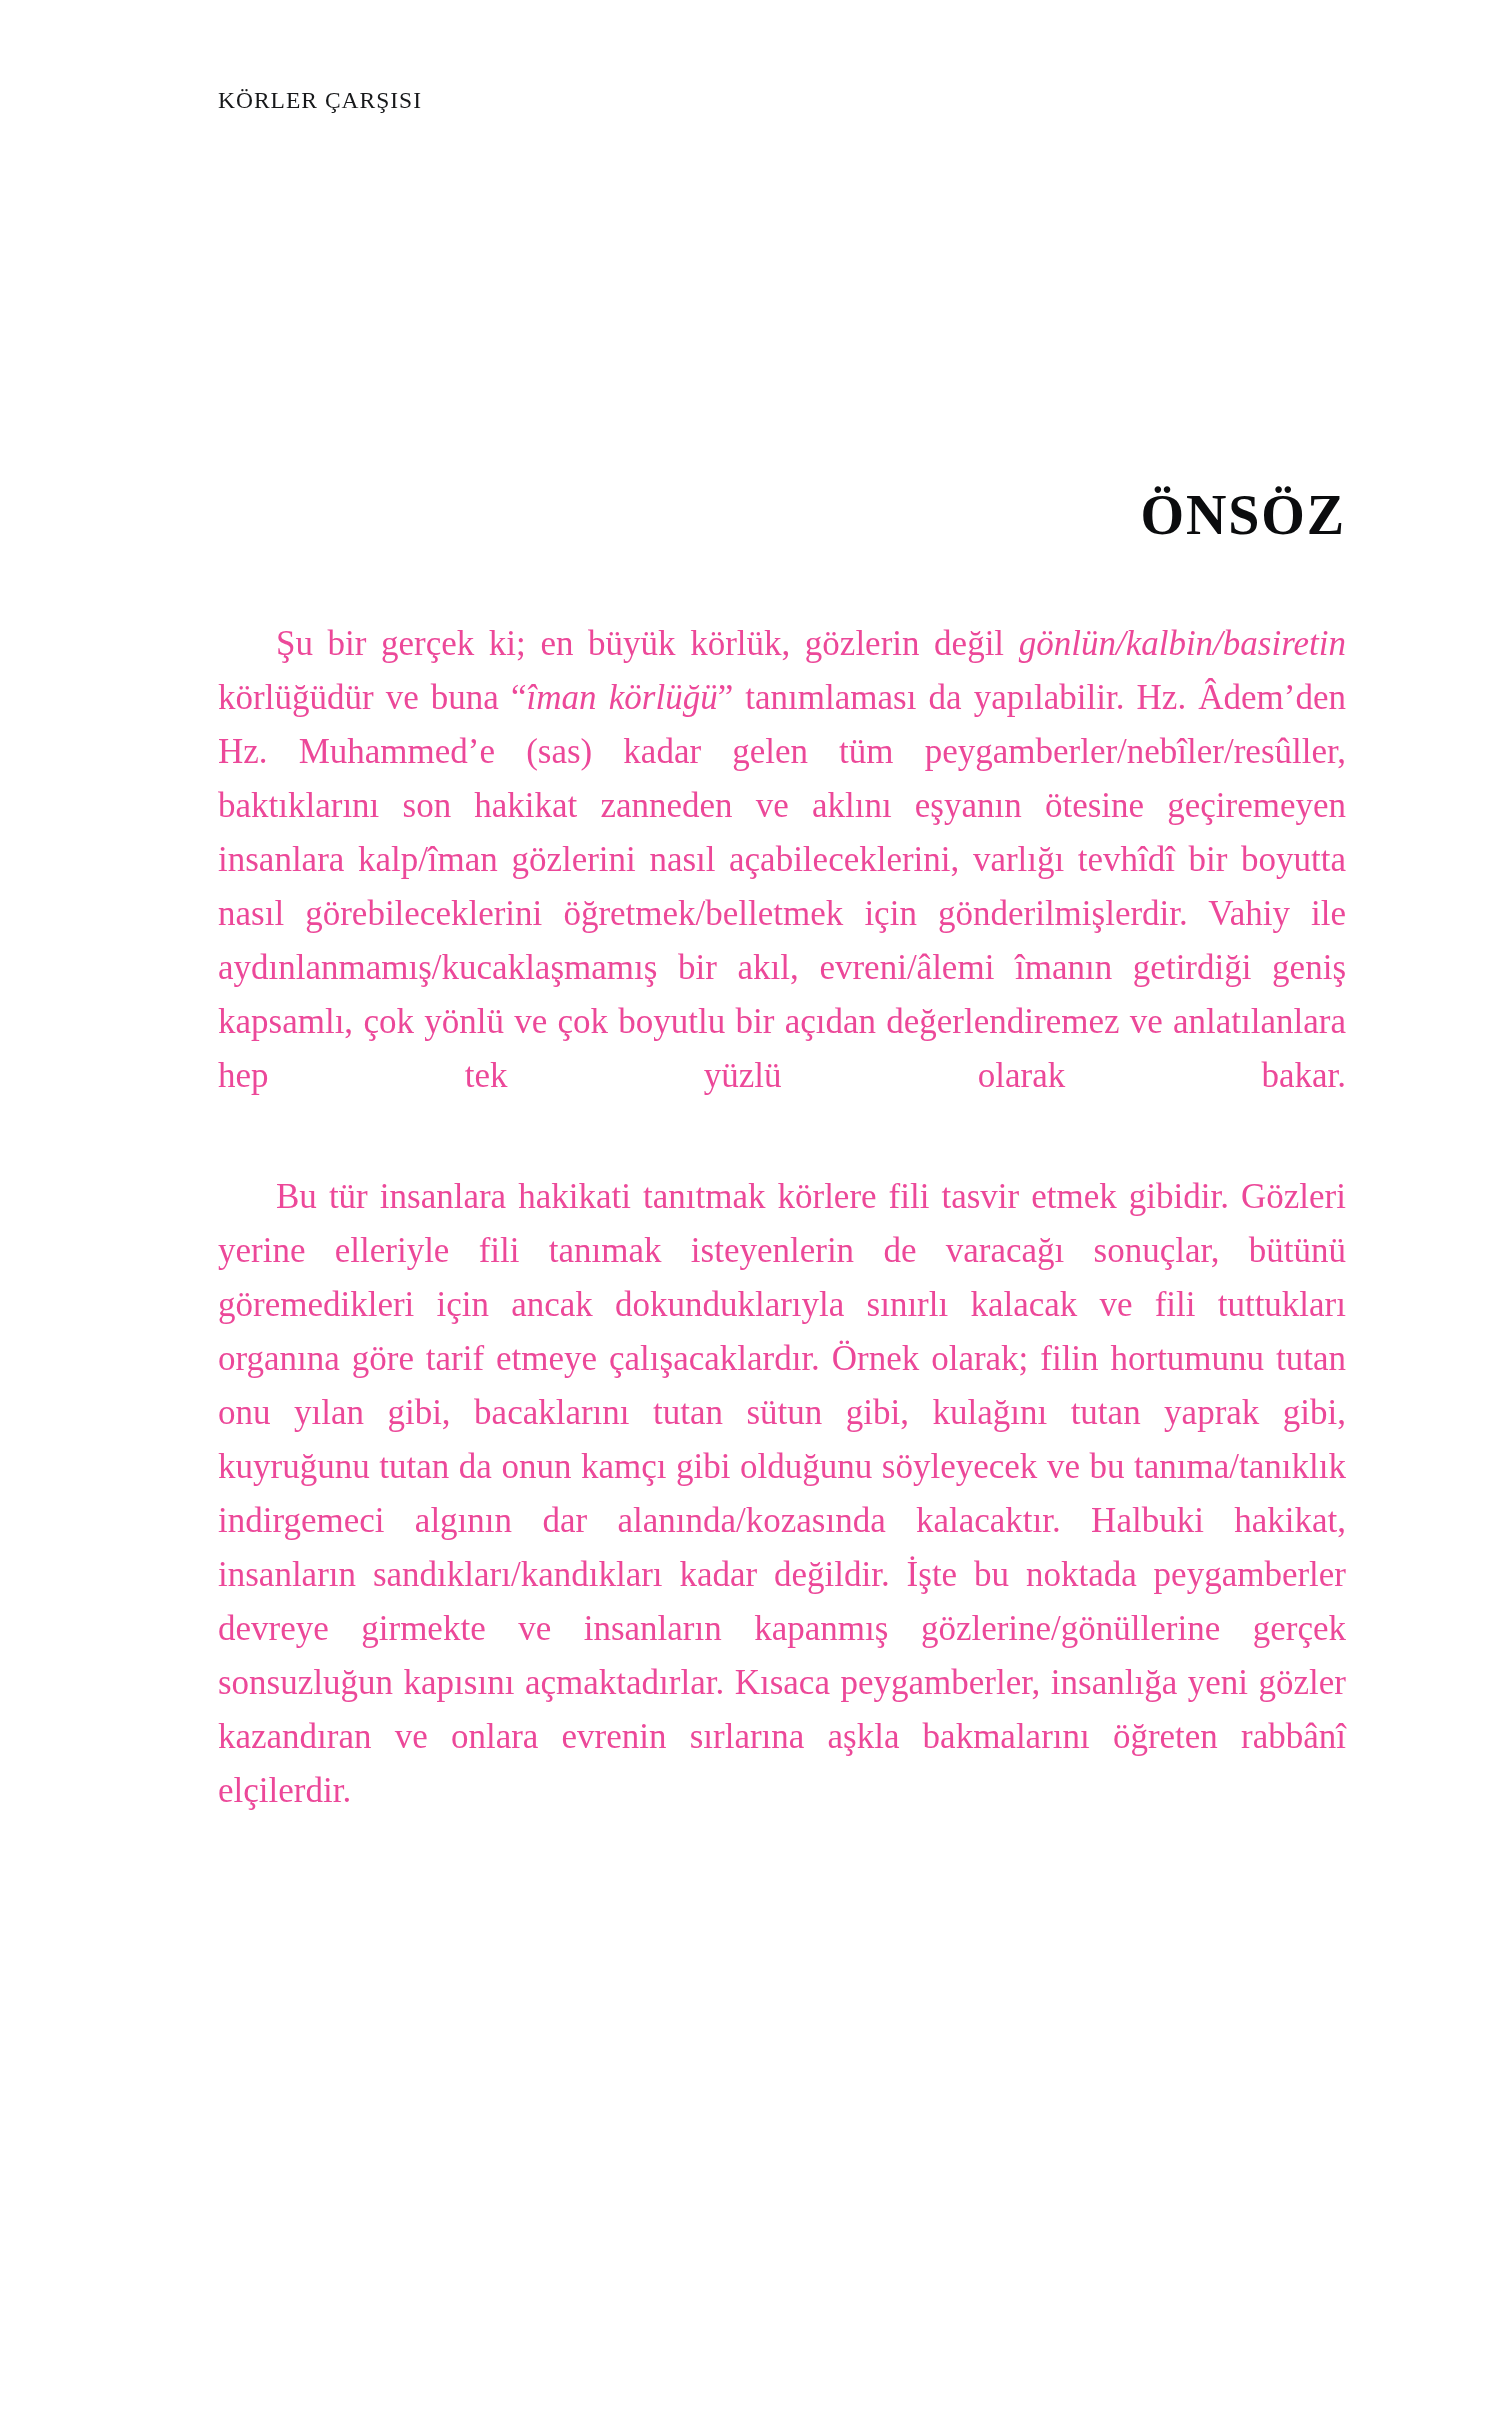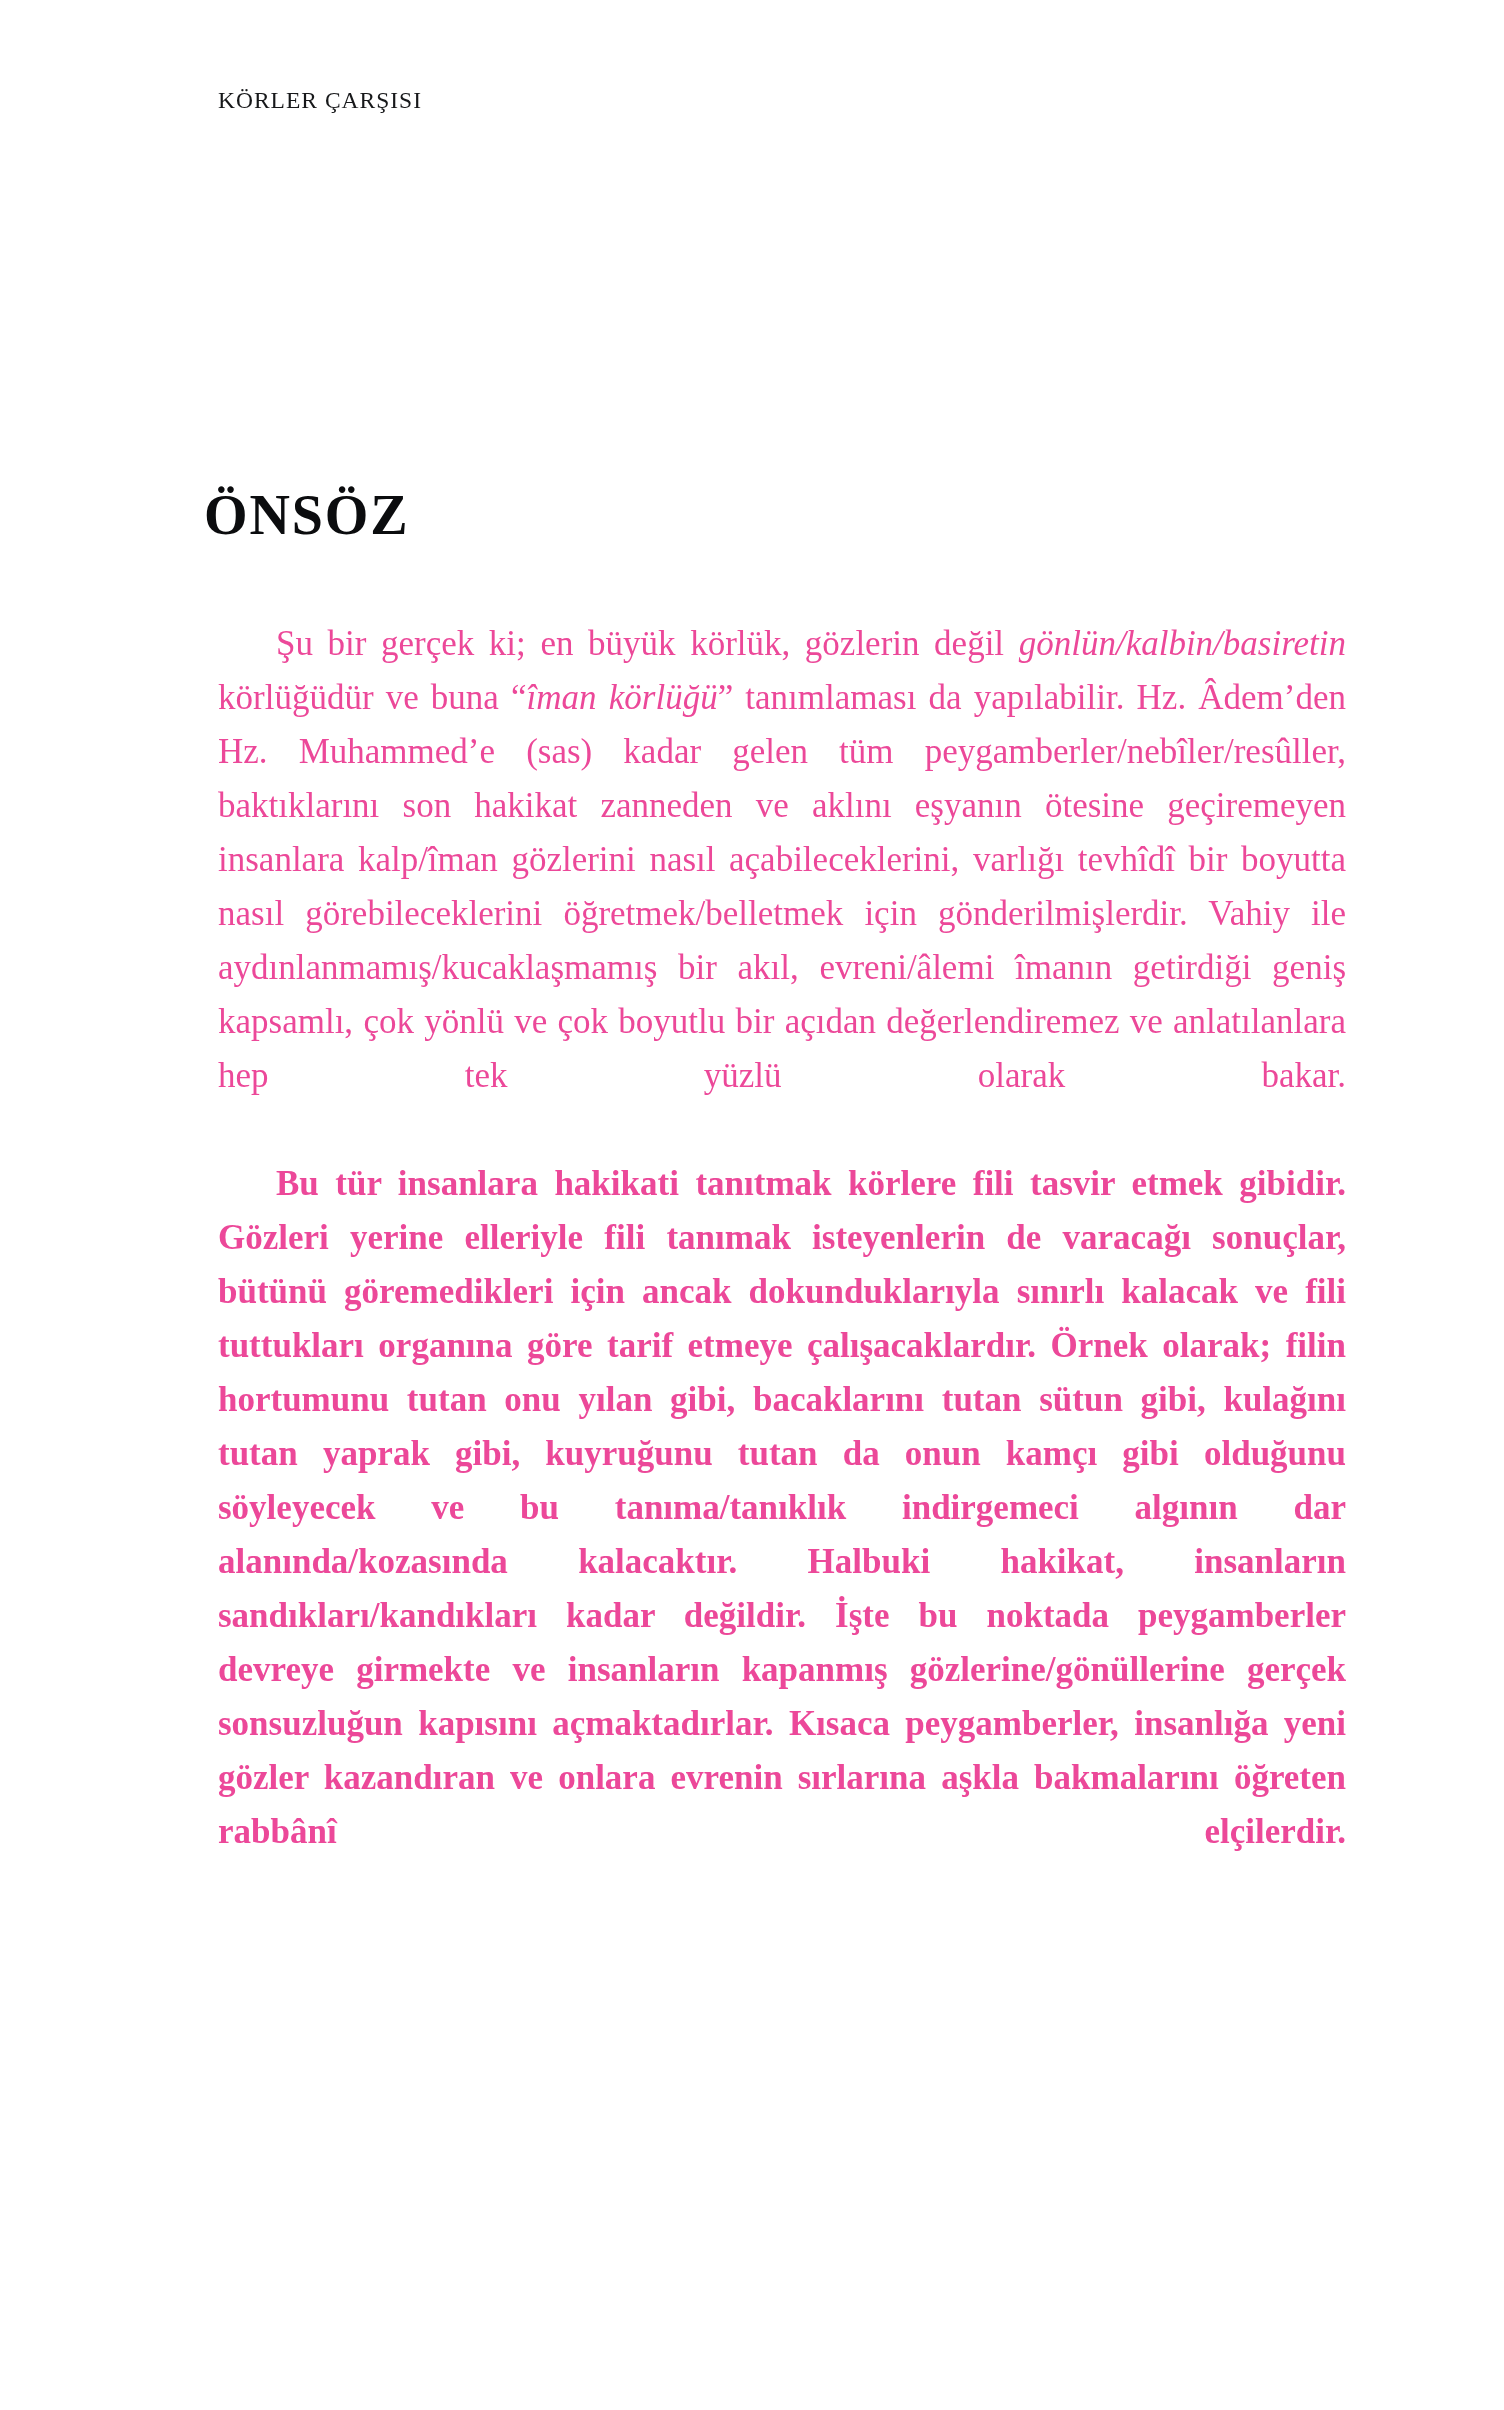--- a/index.html
+++ b/index.html
@@ -29,24 +29,24 @@
     top: 87px;
     font-size: 23.5px;
     letter-spacing: 1px;
     color: #17181a;
     white-space: nowrap;
   }
 
   
   .chapter-title {
     position: absolute;
-    left: 204px;
+    left: 218px;
     top: 449px;
     width: 1128px;
-    text-align: left;
+    text-align: right;
     font-size: 56px;
     letter-spacing: 1.9px;
     color: #0b0c0e;
     line-height: 1;
   }
 
   
   .body-block {
     position: absolute;
     left: 218px;
@@ -57,22 +57,21 @@
   .para {
     margin: 0;
     font-size: 35px;
     line-height: 54px;
     text-align: justify;
     text-justify: inter-word;
     color: #ec4899;
     hyphens: none;
   }
   .para + .para {
-    margin-top: 0;
-    font-weight: bold;
+    margin-top: 13px;
   }
   .para.indent {
     text-indent: 58px;
   }
   .para .it {
     font-style: italic;
   }
 
   
   .para::after {

